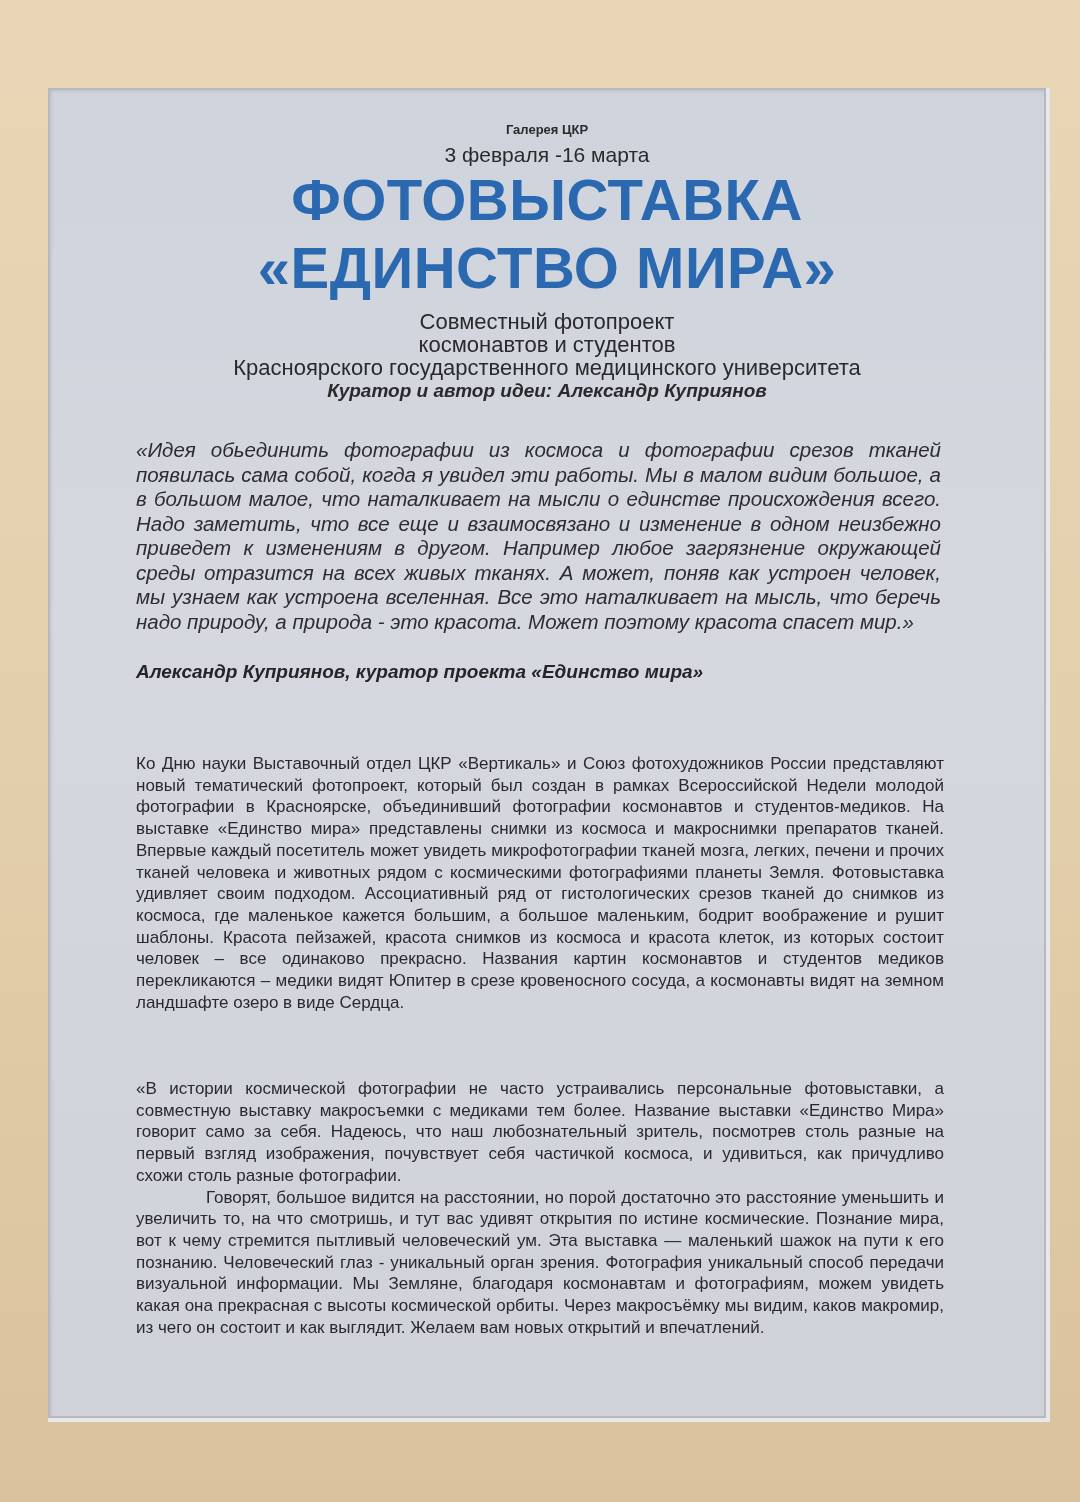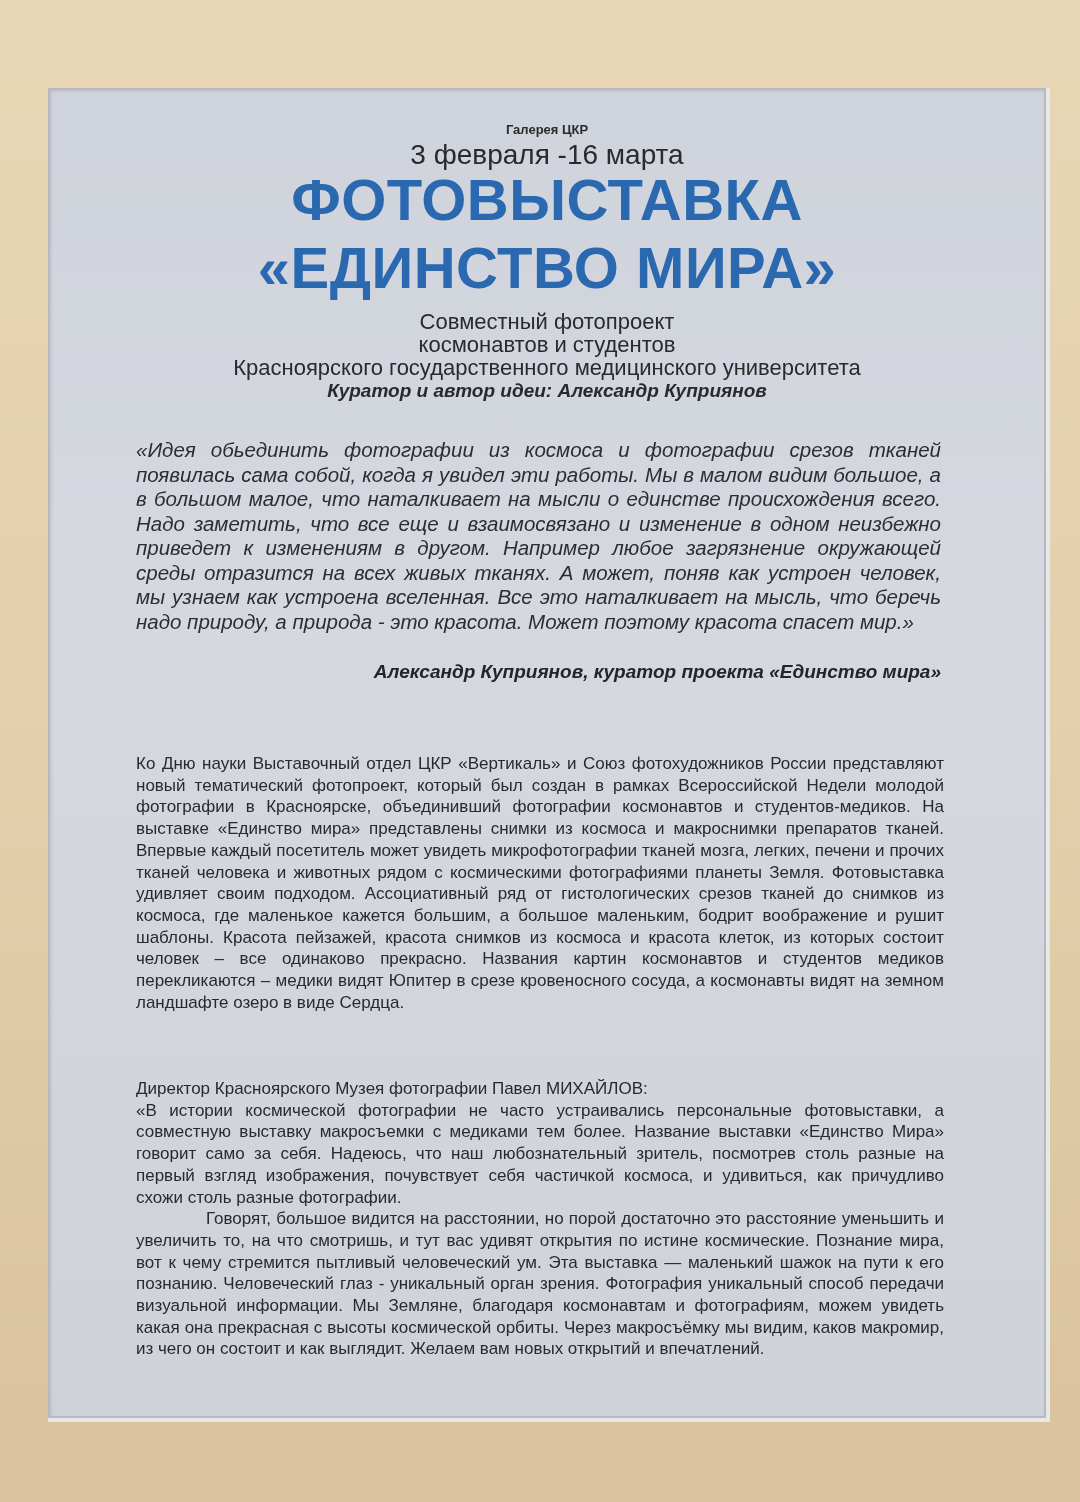--- a/index.html
+++ b/index.html
@@ -12,38 +12,38 @@
   .paper {
     position:absolute;
     left:48px; top:88px; width:998px; height:1330px;
     background: linear-gradient(180deg, #cfd3db 0%, #d5d8df 40%, #cfd2d9 100%);
     box-shadow: inset 0 0 0 2px #b8b8be, inset 2px 2px 4px rgba(0,0,0,0.15);
     border-right:4px solid #e6e8ea;
     border-bottom:4px solid #e6e8ea;
   }
   .header { position:absolute; left:0; right:0; top:30px; text-align:center; color:#2a2a2c; }
   .gallery { font-size:13px; font-weight:bold; line-height:24px; }
-  .dates { font-size:28px; line-height:26px; }
+  .dates { font-size:21px; line-height:26px; }
   .title {
     color:#2a68b0; font-weight:bold; font-size:58px; line-height:68px;
     letter-spacing:0.5px;
     text-align:center;
   }
   .title1 { margin-top:-2px; }
   .subtitle { font-size:22px; line-height:23px; margin-top:8px; }
   .curator { font-size:19px; font-weight:bold; font-style:italic; line-height:24px; }
 
   .quote {
     position:absolute; left:88px; width:805px; top:350px;
     font-size:20.5px; font-style:italic; line-height:24.5px; color:#2d2d30;
     text-align:justify;
   }
   .quote-author {
     position:absolute; left:88px; width:805px; top:572px;
-    text-align:right; font-size:19px; font-weight:bold; font-style:italic;
+    font-size:19px; font-weight:bold; font-style:italic;
     line-height:24px; color:#252528;
   }
   .body {
     position:absolute; left:88px; width:808px; top:665px;
     font-size:17px; line-height:21.7px; color:#2a2a2d; text-align:justify;
   }
   .body p { margin:0; }
   .director { position:absolute; left:88px; width:808px; top:990px; font-size:17px; line-height:21.7px; color:#2a2a2d; text-align:justify; }
   .director p { margin:0; }
   .indent { text-indent:70px; }
@@ -66,17 +66,16 @@
   </div>
 
   <div class="quote">«Идея обьединить фотографии из космоса и фотографии срезов тканей появилась сама собой, когда я увидел эти работы. Мы в малом видим большое, а в большом малое, что наталкивает на мысли о единстве происхождения всего. Надо заметить, что все еще и взаимосвязано и изменение в одном неизбежно приведет к изменениям в другом. Например любое загрязнение окружающей среды отразится на всех живых тканях. А может, поняв как устроен человек, мы узнаем как устроена вселенная. Все это наталкивает на мысль, что беречь надо природу, а природа - это красота. Может поэтому красота спасет мир.»</div>
   <div class="quote-author">Александр Куприянов, куратор проекта «Единство мира»</div>
 
   <div class="body">
     <p>Ко Дню науки Выставочный отдел ЦКР «Вертикаль» и Союз фотохудожников России представляют новый тематический фотопроект, который был создан в рамках Всероссийской Недели молодой фотографии в Красноярске, объединивший фотографии космонавтов и студентов-медиков. На выставке «Единство мира» представлены снимки из космоса и макроснимки препаратов тканей. Впервые каждый посетитель может увидеть микрофотографии тканей мозга, легких, печени и прочих тканей человека и животных рядом с космическими фотографиями планеты Земля. Фотовыставка удивляет своим подходом. Ассоциативный ряд от гистологических срезов тканей до снимков из космоса, где маленькое кажется большим, а большое маленьким, бодрит воображение и рушит шаблоны. Красота пейзажей, красота снимков из космоса и красота клеток, из которых состоит человек – все одинаково прекрасно. Названия картин космонавтов и студентов медиков перекликаются – медики видят Юпитер в срезе кровеносного сосуда, а космонавты видят на земном ландшафте озеро в виде Сердца.</p>
   </div>
 
   <div class="director">
-    <p>Директор Красноярского Музея фотографии Павел МИХАЙЛОВ:</p>
     <p>«В истории космической фотографии не часто устраивались персональные фотовыставки, а совместную выставку макросъемки с медиками тем более. Название выставки «Единство Мира» говорит само за себя. Надеюсь, что наш любознательный зритель, посмотрев столь разные на первый взгляд изображения, почувствует себя частичкой космоса, и удивиться, как причудливо схожи столь разные фотографии.</p>
     <p class="indent">Говорят, большое видится на расстоянии, но порой достаточно это расстояние уменьшить и увеличить то, на что смотришь, и тут вас удивят открытия по истине космические. Познание мира, вот к чему стремится пытливый человеческий ум. Эта выставка — маленький шажок на пути к его познанию. Человеческий глаз - уникальный орган зрения. Фотография уникальный способ передачи визуальной информации. Мы Земляне, благодаря космонавтам и фотографиям, можем увидеть какая она прекрасная с высоты космической орбиты. Через макросъёмку мы видим, каков макромир, из чего он состоит и как выглядит. Желаем вам новых открытий и впечатлений.</p>
   </div>
 </div>
 
 </body></html>

